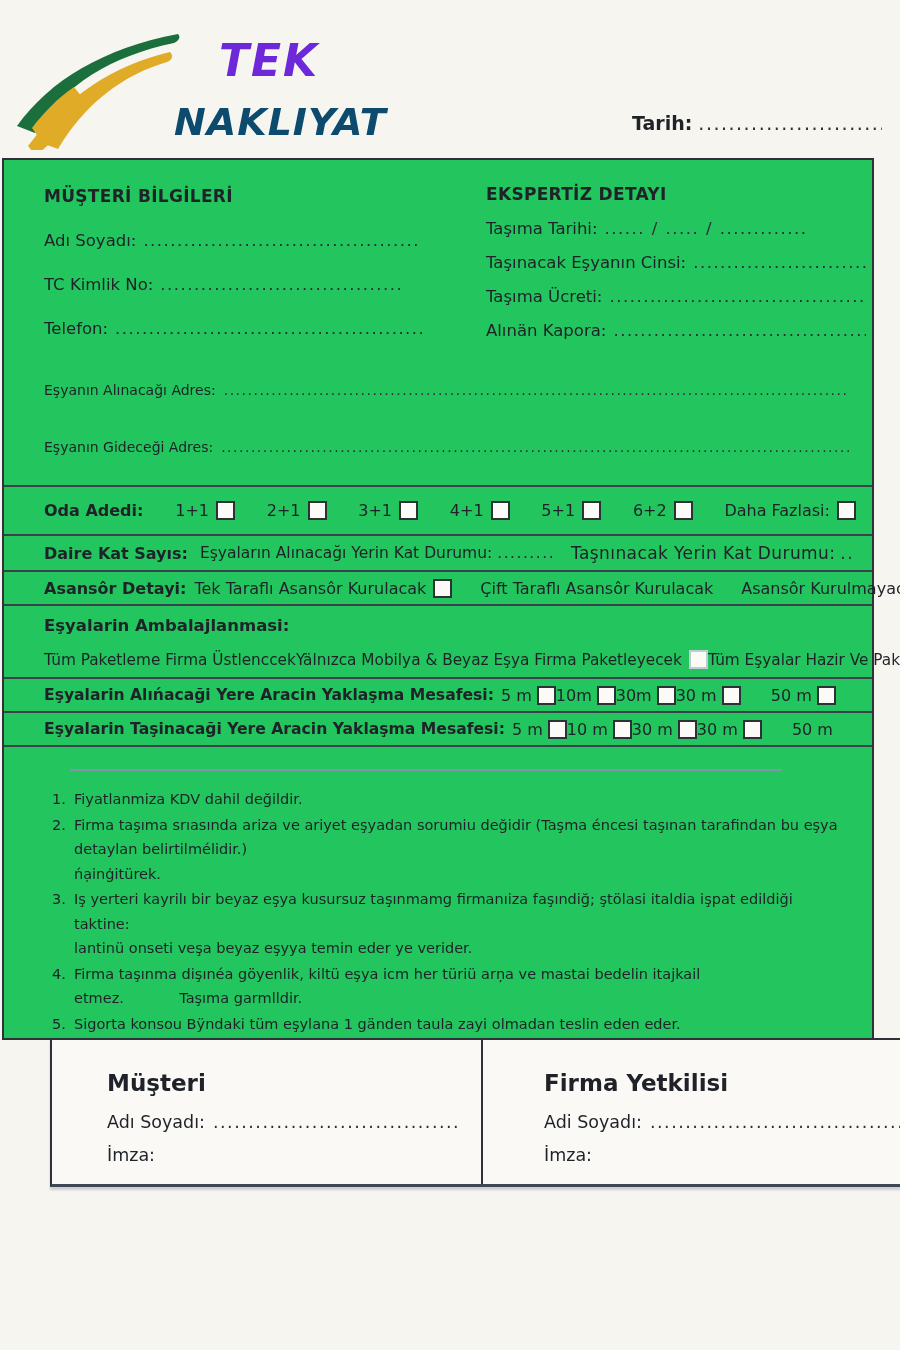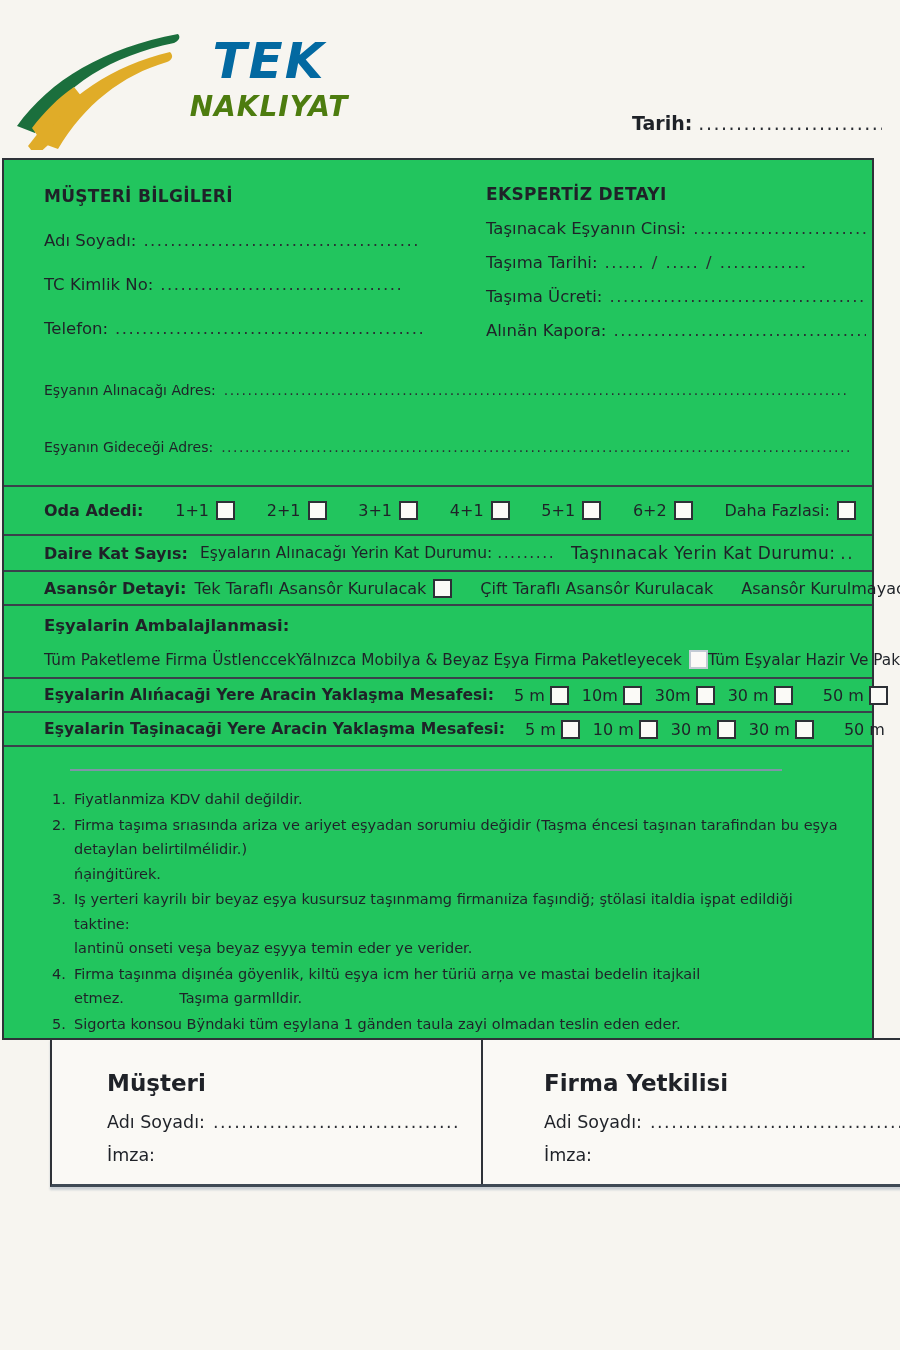--- a/index.html
+++ b/index.html
@@ -12,22 +12,22 @@
     overflow:hidden;
   }
   .dots{white-space:nowrap;overflow:hidden;letter-spacing:1.5px;color:#2a2d33;}
   .flexdots{flex:1;min-width:0;}
   .bold{font-weight:bold;}
 
   
   .logo{position:absolute;left:12px;top:26px;width:360px;height:125px;}
   .logo svg{position:absolute;left:0;top:2px;}
   .logo-text{position:absolute;left:162px;top:6px;width:190px;text-align:center;font-style:italic;font-weight:bold;}
-  .logo-tek{font-size:50px;line-height:58px;color:#0369a1;letter-spacing:2px;text-align:center;}
-  .logo-nak{font-size:28px;line-height:32px;color:#4d7c0f;letter-spacing:1px;margin-top:1px;}
+  .logo-tek{font-size:44px;line-height:58px;color:#6d28d9;letter-spacing:2px;text-align:center;}
+  .logo-nak{font-size:38px;line-height:32px;color:#0c4a6e;letter-spacing:1px;margin-top:16px;}
   .tarih{position:absolute;right:18px;top:112px;width:250px;display:flex;align-items:baseline;font-size:19px;}
   .tarih .bold{margin-right:6px;}
 
   
   .main-box{
     position:absolute;left:2px;top:158px;width:872px;height:882px;
     border:2px solid #2e3238;box-sizing:border-box;background:#22c55e;
   }
   .sec{border-bottom:2px solid #3a414b;box-sizing:border-box;}
 
@@ -61,21 +61,21 @@
   .row-asansor{height:34px;font-size:16px;}
   .row-asansor .rlab{margin-right:8px;}
   .row-asansor .opt{margin-right:28px;}
 
   .sec-ambalaj{height:73px;padding:10px 4px 0 40px;box-sizing:border-box;}
   .amb-title{font-size:16.5px;font-weight:bold;}
   .amb-opts{display:flex;align-items:center;justify-content:space-between;margin-top:15px;font-size:15.3px;padding-right:2px;}
 
   .row-mesafe{height:34px;font-size:16px;}
   .row-mesafe .rlab{font-size:15.6px;margin-right:7px;}
-  .row-mesafe .opt{margin-left:13px;}
+  .row-mesafe .opt{}
   .row-mesafe .opt.gap{margin-left:30px;}
   .row-mesafe .opt .cb{margin-left:5px;}
 
   .sec-terms{height:278px;border-bottom:none;padding:22px 26px 0 48px;box-sizing:border-box;}
   .terms-rule{height:2px;background:#8095a8;margin:0 64px 16px 18px;}
   .term{display:flex;font-size:14.5px;line-height:24.5px;margin-bottom:1px;}
   .term .t-num{width:22px;flex:none;}
   .term .t-text{flex:1;white-space:pre-wrap;}
 
   
@@ -131,26 +131,26 @@
         </div>
         <div class="fld">
           <span class="lab">Telefon:</span>
           <span class="dots">..............................................</span>
         </div>
       </div>
 
       <div class="exp">
         <div class="col-title">EKSPERTİZ DETAYI</div>
         <div class="fld">
+          <span class="lab">Taşıma Tarihi:</span>
+          <span class="dots">...... / ..... / .............</span>
+        </div>
+        <div class="fld">
           <span class="lab">Taşınacak Eşyanın Cinsi:</span>
           <span class="dots">..........................</span>
-        </div>
-        <div class="fld">
-          <span class="lab">Taşıma Tarihi:</span>
-          <span class="dots">...... / ..... / .............</span>
         </div>
         <div class="fld">
           <span class="lab">Taşıma Ücreti:</span>
           <span class="dots">.............................................</span>
         </div>
         <div class="fld">
           <span class="lab">Alınän Kapora:</span>
           <span class="dots">.............................................</span>
         </div>
       </div>

